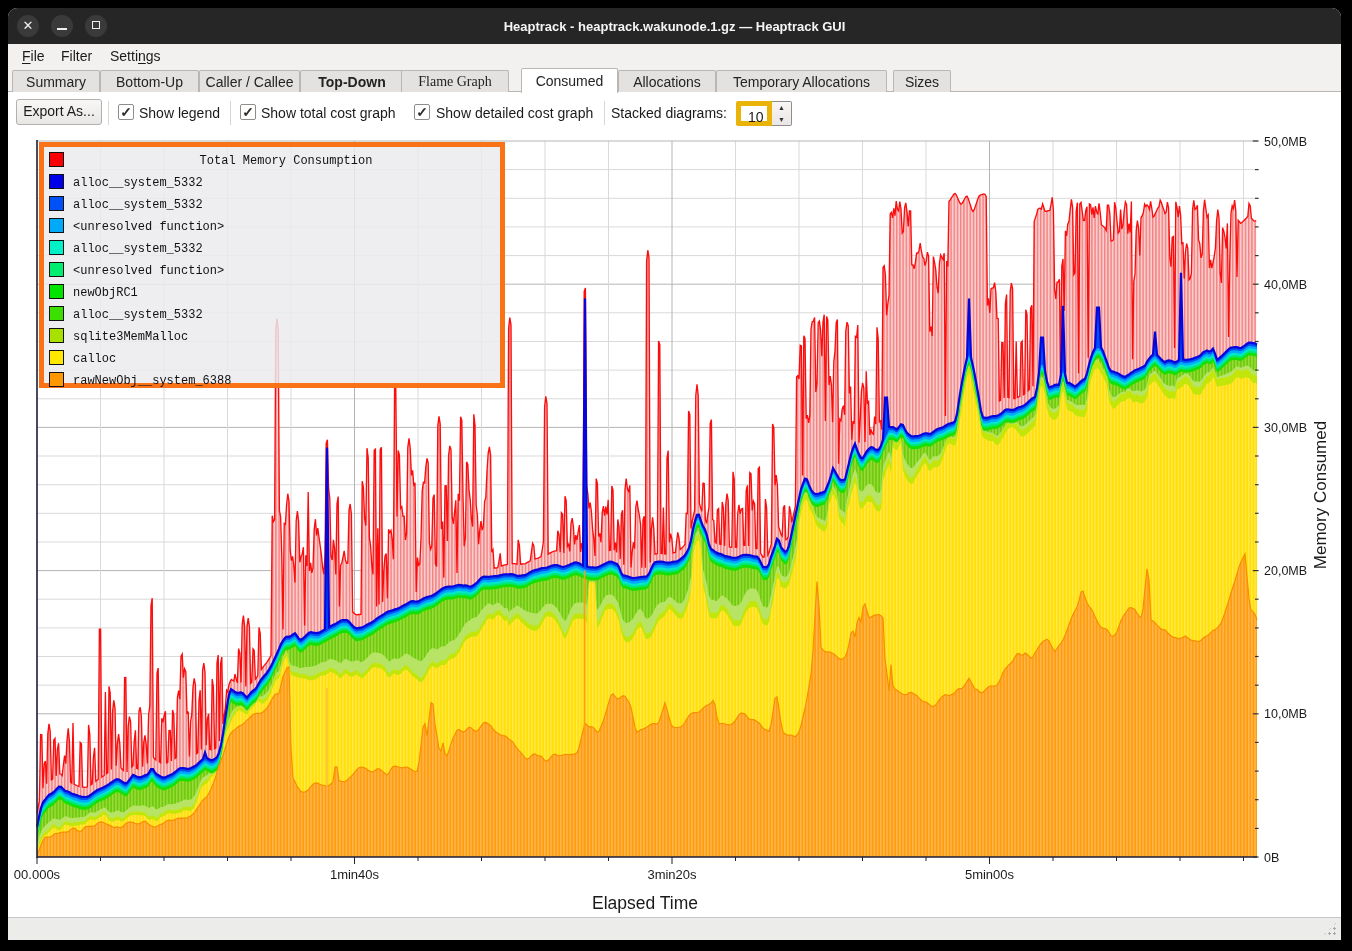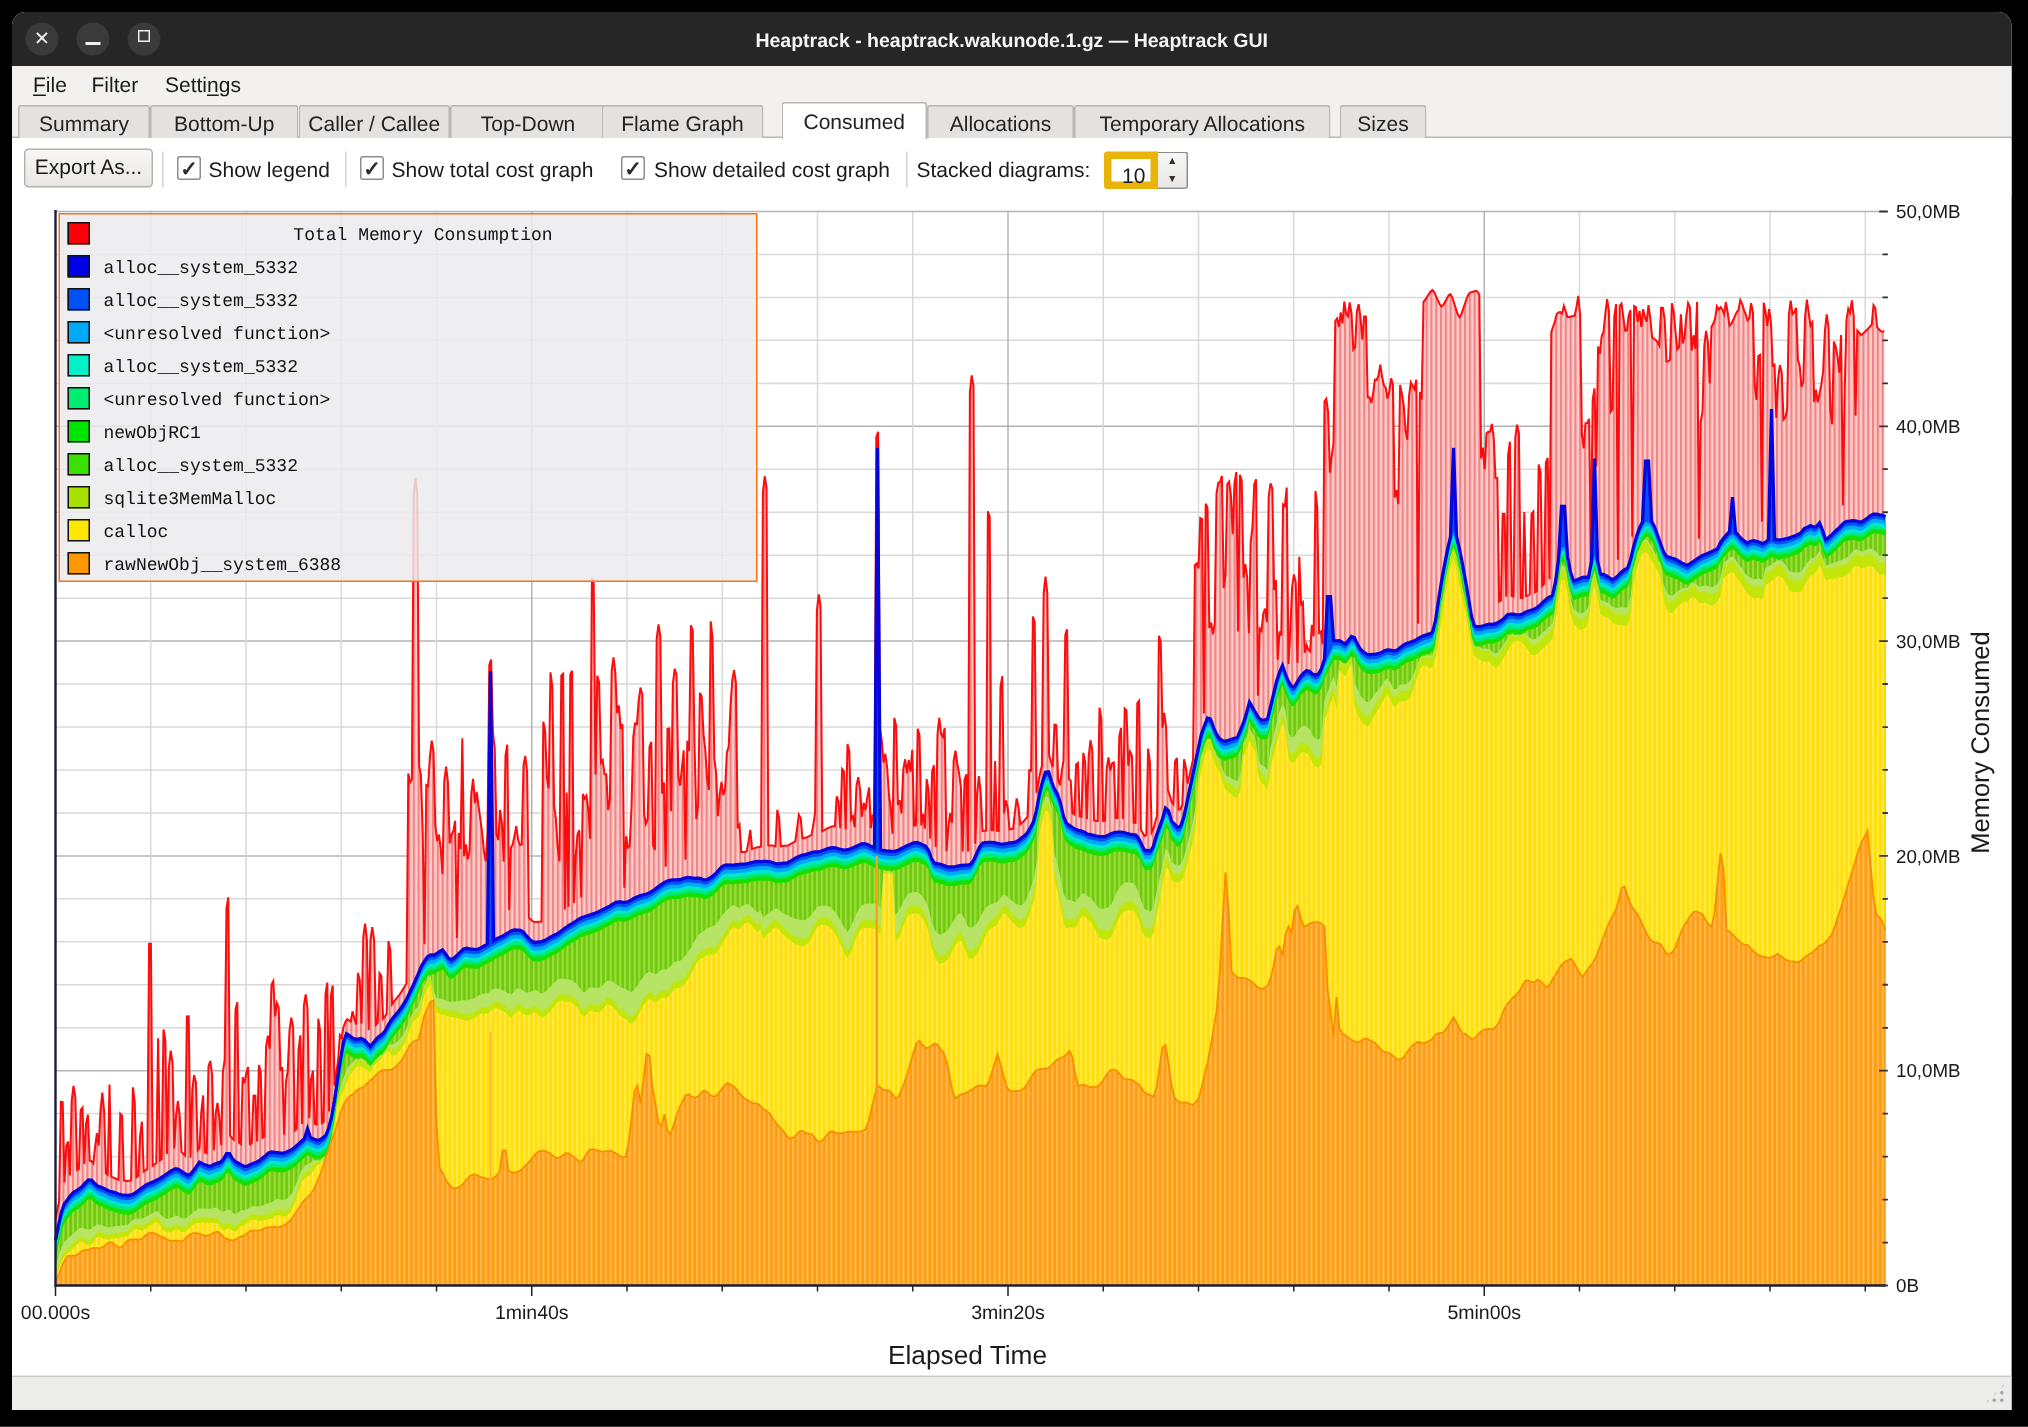--- a/index.html
+++ b/index.html
@@ -12,21 +12,21 @@
 .tab { position:absolute; top:2px; height:22px; line-height:22px; text-align:center; background:#e4e2e0; border:1px solid #b9b6b3; border-bottom:none; border-radius:2px 2px 0 0; }
 .tab.sel { background:#fff; top:0px; height:25px; line-height:24px; z-index:3; }
 .toolbar { position:absolute; left:0; top:85px; width:100%; height:38px; background:#fff; font-size:14px; color:#1a1a1a; }
 .btn { position:absolute; left:8px; top:6px; width:86px; height:26px; background:linear-gradient(#f8f7f6,#e9e7e5); border:1px solid #b3b0ad; border-radius:3px; text-align:center; line-height:23px; }
 .cb { position:absolute; top:11px; width:16px; height:16px; background:#fff; border:1px solid #8f8c89; border-radius:2px; color:#2d2d2d; font-size:14px; line-height:14px; text-align:center; font-weight:bold; }
 .cl { position:absolute; top:12px; }
 .sep { position:absolute; top:8px; width:1px; height:24px; background:#d8d6d4; }
 .spin { position:absolute; left:728px; top:8px; width:36px; height:25px; border:5px solid #eab308; background:#fff; line-height:22px; padding-left:7px; border-radius:2px 0 0 2px; }
 .spinb { position:absolute; left:764px; top:8px; width:20px; height:25px; border:1px solid #8f8c89; border-left:none; background:linear-gradient(#f8f7f6,#e9e7e5); border-radius:0 2px 2px 0; }
 .spinb div { height:12px; font-size:7px; text-align:center; color:#333; line-height:12px; }
-.legend { position:absolute; left:39px; top:142px; width:466px; height:246px; background:rgba(235,235,238,0.84); border:1px solid #f97316; font-family:"Liberation Mono",monospace; font-size:12px; color:#111; padding-top:2px; z-index:5; }
+.legend { position:absolute; left:39px; top:142px; width:466px; height:246px; background:rgba(235,235,238,0.84); border:5px solid #f97316; font-family:"Liberation Mono",monospace; font-size:12px; color:#111; padding-top:2px; z-index:5; }
 .lrow { height:22px; line-height:22px; white-space:nowrap; }
 .sw { display:inline-block; width:15px; height:15px; border:1px solid #111; margin:3px 9px 0 5px; vertical-align:-3px; }
 .ltitle { display:inline-block; width:426px; text-align:center; }
 .statusbar { position:absolute; left:0; top:909px; width:100%; height:23px; background:#ececeb; border-top:1px solid #c8c8c6; }
 .grip { position:absolute; right:3px; bottom:3px; width:16px; height:16px;
   background-image:radial-gradient(circle at 50% 50%, #a8a8a8 1px, transparent 1.2px);
   background-size:5px 5px; clip-path:polygon(100% 0, 100% 100%, 0 100%); }
 u { text-decoration:underline; text-underline-offset:2px; }
 </style></head>
 <body>
@@ -39,22 +39,22 @@
   </div>
   <div class="menubar">
     <span style="left:14px"><u>F</u>ile</span>
     <span style="left:53px">Filter</span>
     <span style="left:102px">Setti<u>n</u>gs</span>
   </div>
   <div class="tabrow">
     <div class="tab" style="left:4px;width:88px;">Summary</div>
     <div class="tab" style="left:92px;width:99px;">Bottom-Up</div>
     <div class="tab" style="left:191px;width:101px;">Caller / Callee</div>
-    <div class="tab" style="left:292px;width:104px;">Top-Down</div>
-    <div class="tab" style="left:393px;width:108px;">Flame Graph</div>
+    <div class="tab" style="left:292px;width:104px;font-weight:bold;">Top-Down</div>
+    <div class="tab" style="left:393px;width:108px;font-family:Liberation Serif, serif;">Flame Graph</div>
     <div class="tab sel" style="left:513px;width:97px;">Consumed</div>
     <div class="tab" style="left:610px;width:98px;">Allocations</div>
     <div class="tab" style="left:708px;width:171px;">Temporary Allocations</div>
     <div class="tab" style="left:885px;width:58px;">Sizes</div>
   </div>
   <div class="toolbar">
     <div class="btn">Export As...</div>
     <div class="sep" style="left:100px"></div>
     <div class="cb" style="left:110px">✓</div>
       <span class="cl" style="left:131px">Show legend</span>

